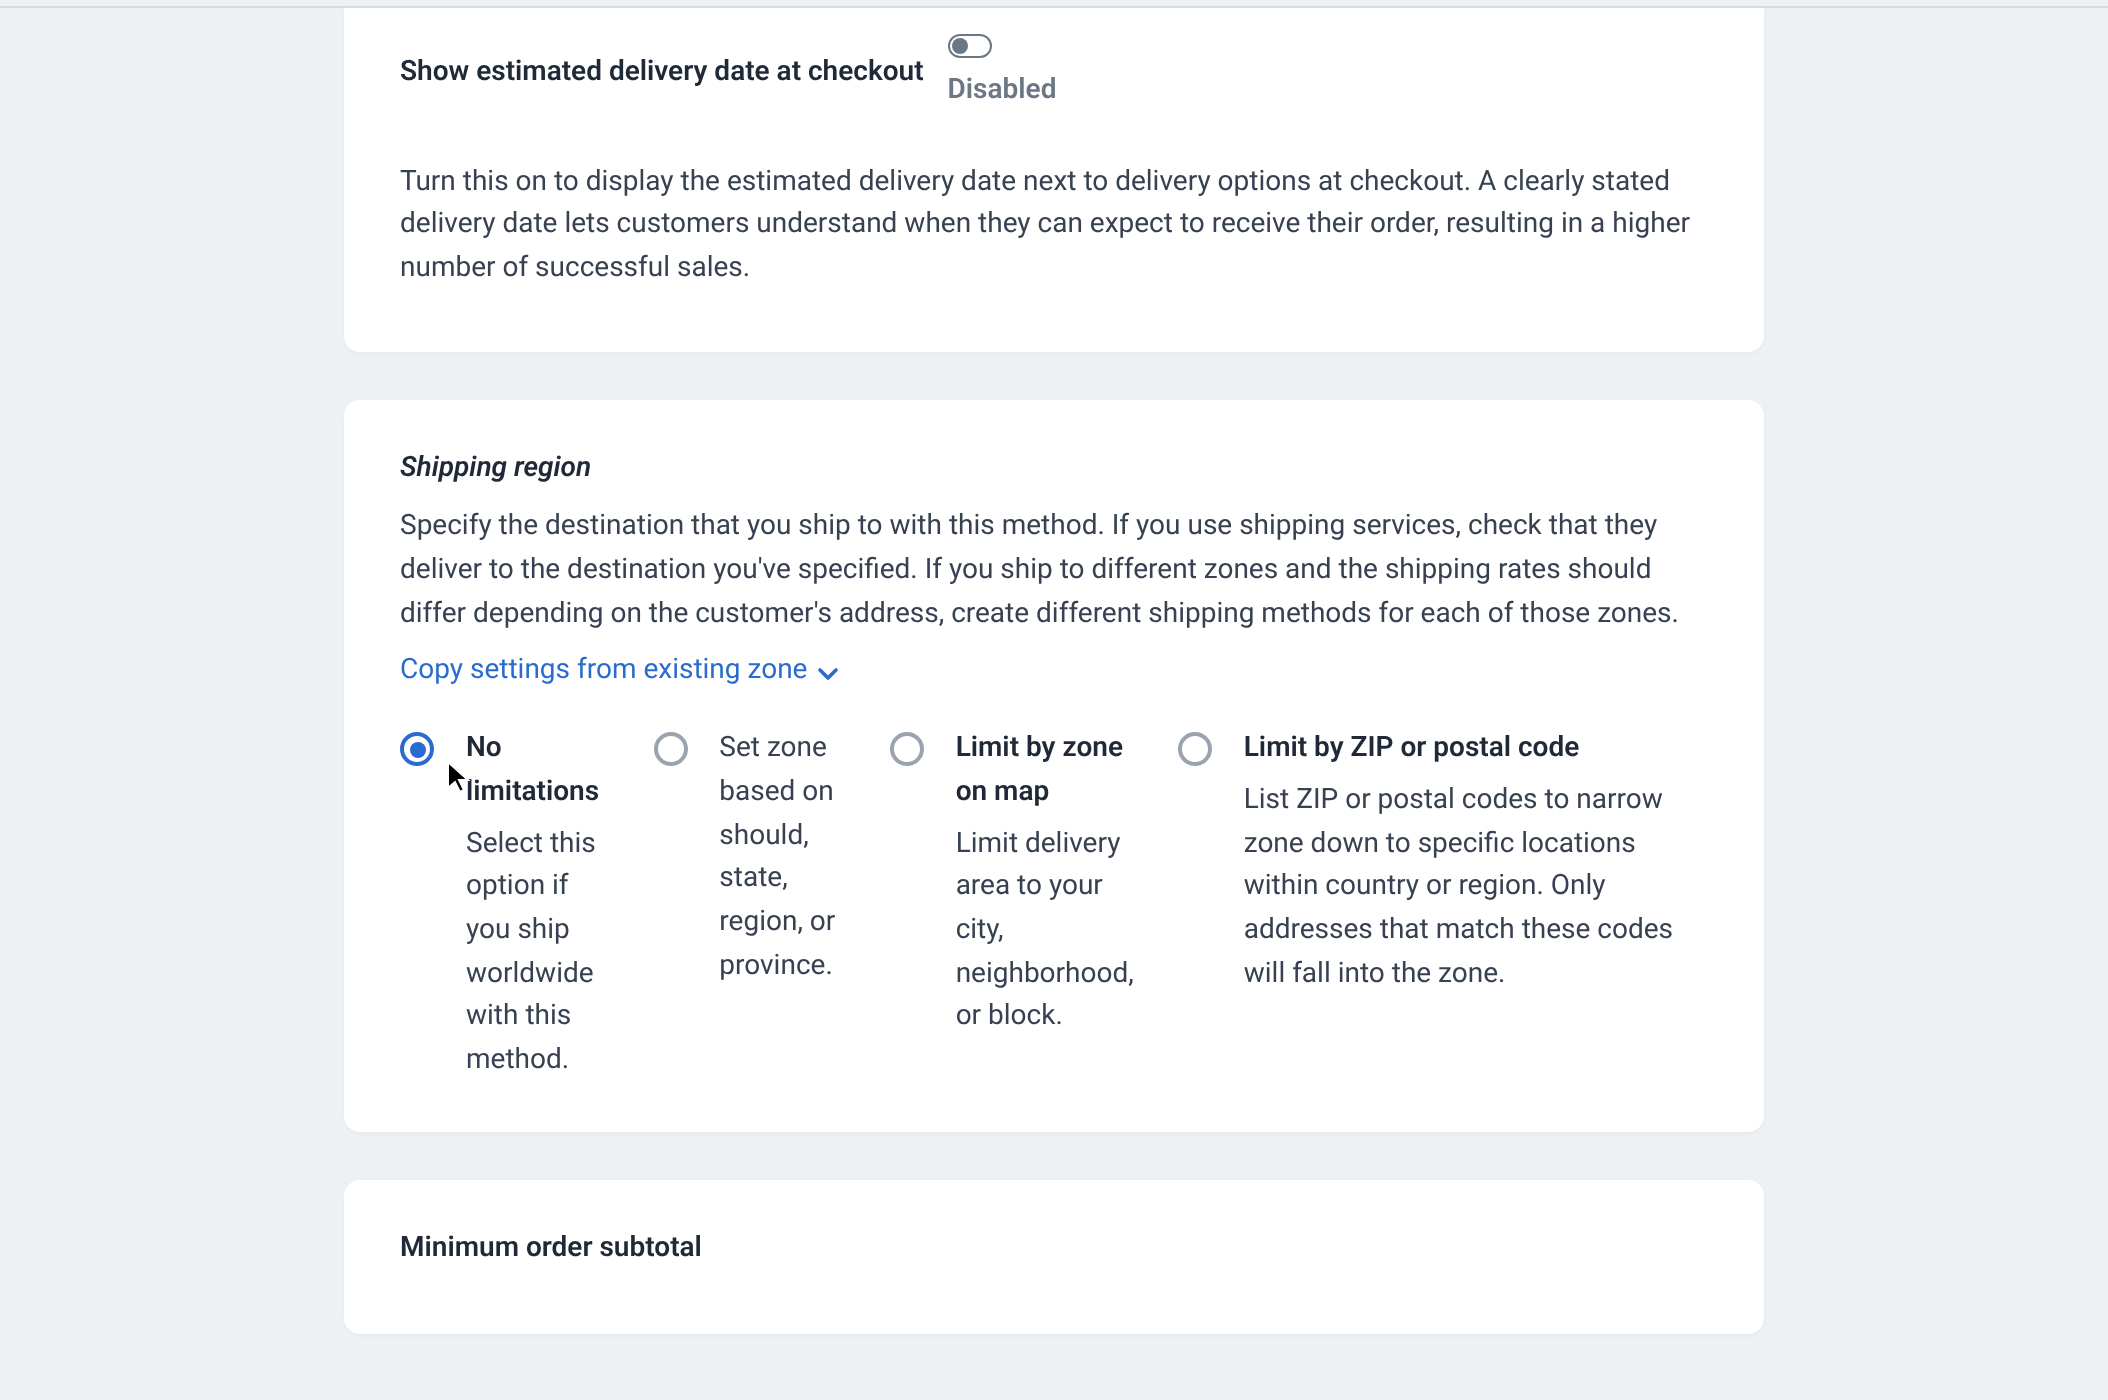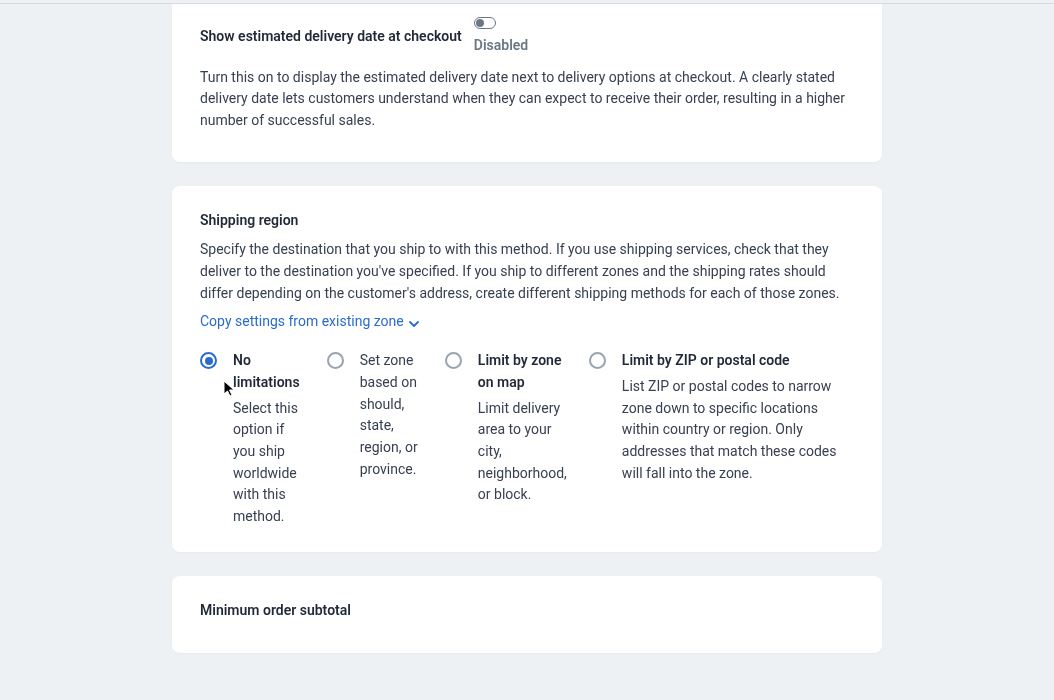--- a/index.html
+++ b/index.html
@@ -51,21 +51,21 @@
     .section-title {
       font-weight: 600;
       font-size: 14px;
       color: #1f2937;
     }
 
     .title-row {
       display: flex;
       align-items: center;
       gap: 12px;
-      margin-bottom: 10px;
+      margin-bottom: 24px;
     }
 
     .toggle-off {
       display: inline-flex;
       align-items: flex-start;
       gap: 6px;
       flex-direction: column;
     }
 
     .toggle-track {
@@ -198,21 +198,21 @@
         <span class="toggle-track">
           <span class="toggle-knob"></span>
         </span>
         <span class="disabled-label">Disabled</span>
       </span>
     </div>
     <p class="section-desc">Turn this on to display the estimated delivery date next to delivery options at checkout. A clearly stated delivery date lets customers understand when they can expect to receive their order, resulting in a higher number of successful sales.</p>
   </div>
 
   <div class="card">
-    <div class="section-title" style="margin-bottom:8px;">Shipping region</div>
+    <div class="section-title" style="margin-bottom:8px;font-style:italic;">Shipping region</div>
     <p class="section-desc">Specify the destination that you ship to with this method. If you use shipping services, check that they deliver to the destination you've specified. If you ship to different zones and the shipping rates should differ depending on the customer's address, create different shipping methods for each of those zones.</p>
     <div class="link-row">
       <span>Copy settings from existing zone</span>
       <span class="chevron-down">
         <svg viewBox="0 0 12 12" width="12" height="12">
             <path d="M2 4 L6 8 L10 4" fill="none" stroke="#2a6bd0" stroke-width="1.8" stroke-linecap="round" stroke-linejoin="round"></path>
           </svg>
       </span>
     </div>
 

